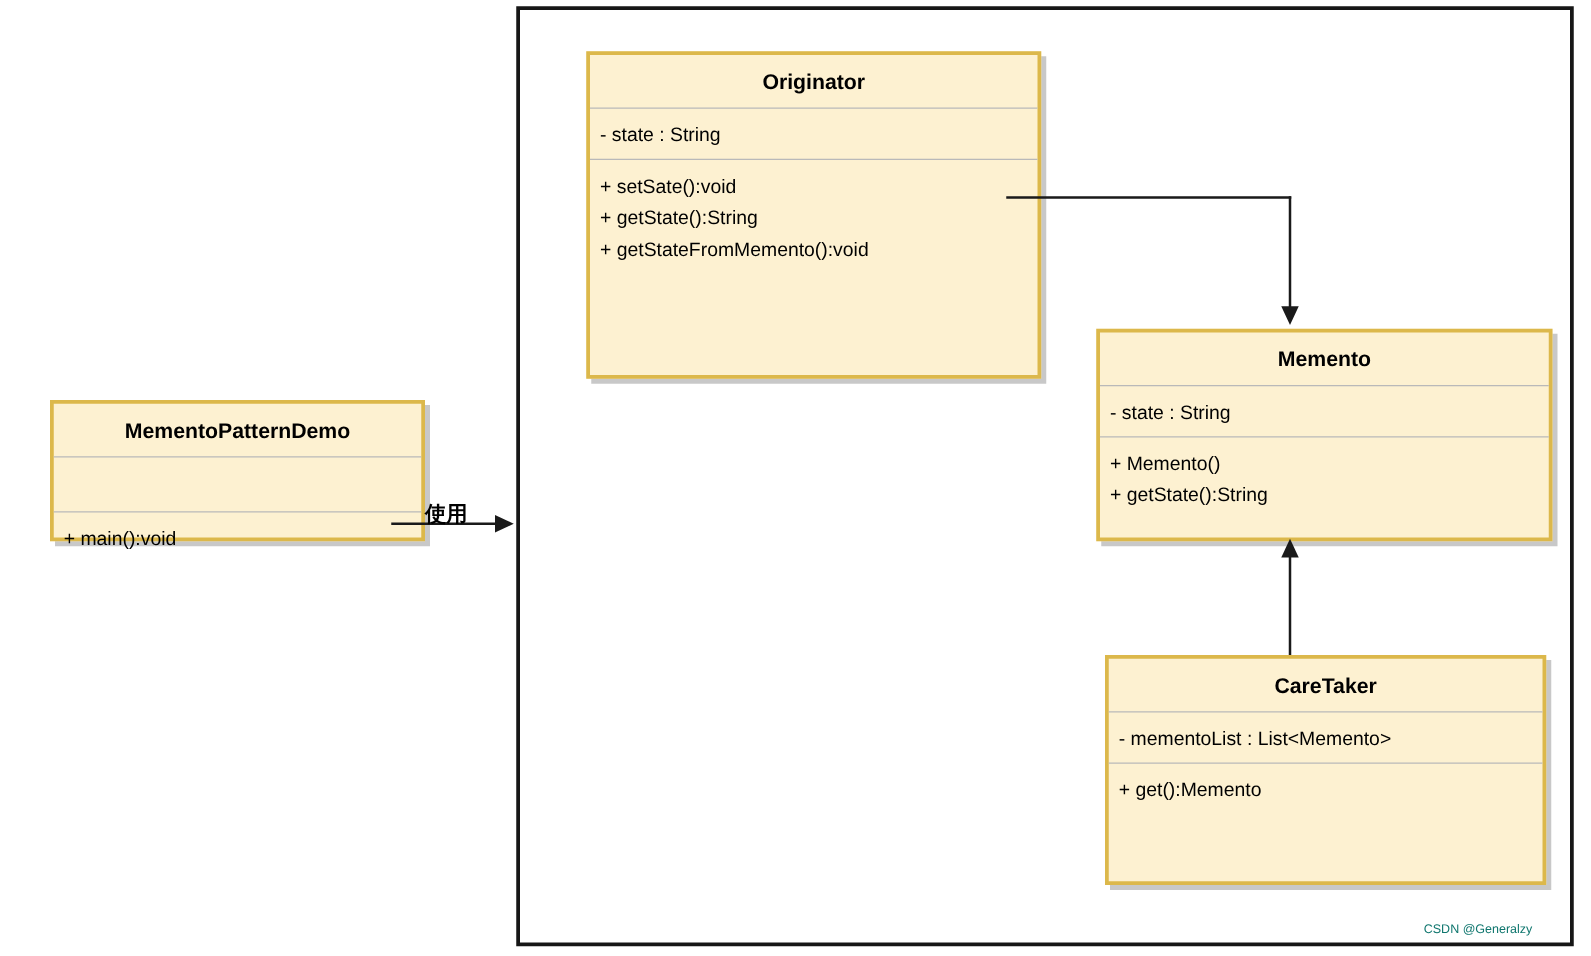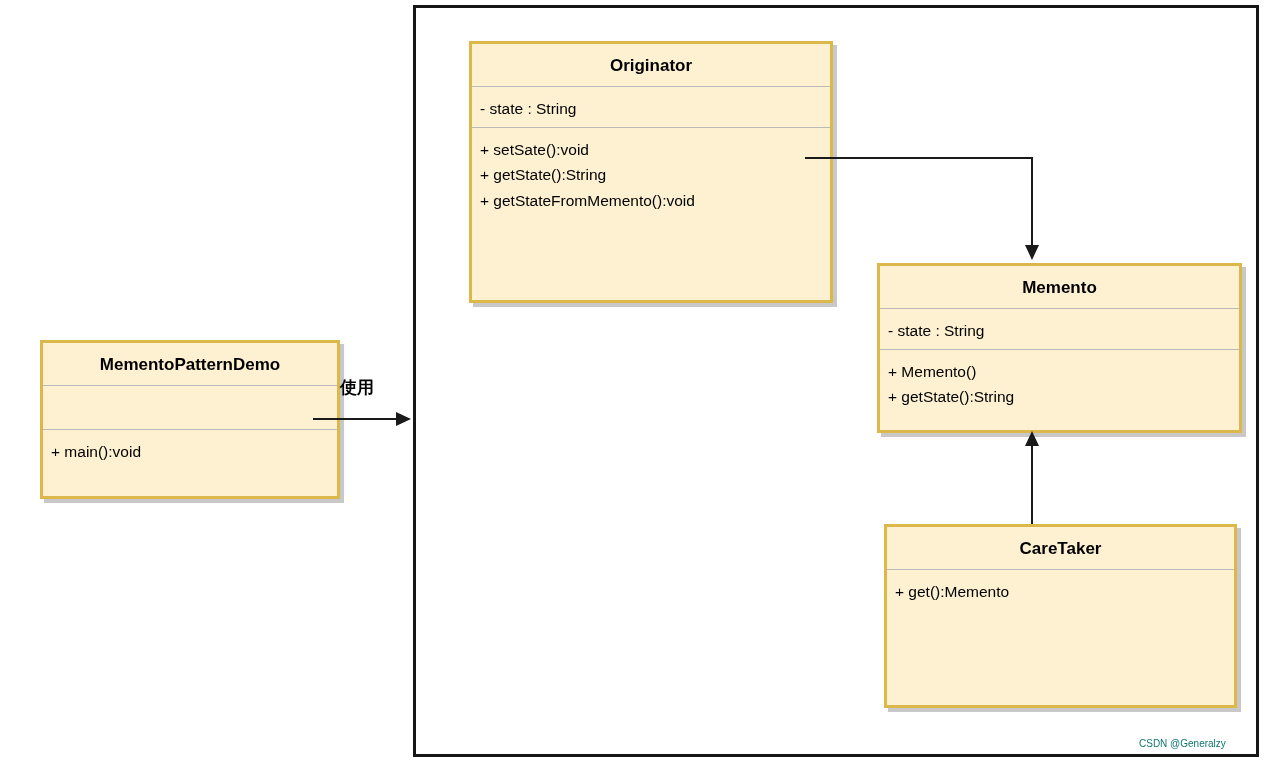--- a/index.html
+++ b/index.html
@@ -110,21 +110,21 @@
     font-family: "Liberation Sans", sans-serif;
   }
 </style>
 </head>
 <body>
 
 <div id="canvas">
 
   <div class="frame" style="left:413px; top:5px; width:846px; height:752px;"></div>
 
-  <div class="uml-class" style="left:12px; top:340px; width:300px; height:159px;">
+  <div class="uml-class" style="left:12px; top:320px; width:300px; height:113px;">
     <div class="uml-title">MementoPatternDemo</div>
     <div class="uml-compartment sep empty" style="height:44px;"></div>
     <div class="uml-compartment">
       <div class="member">+ main():void</div>
     </div>
   </div>
 
   <div class="uml-class" style="left:441px; top:41px; width:364px; height:262px;">
     <div class="uml-title">Originator</div>
     <div class="uml-compartment sep" style="height:41px;">
@@ -143,28 +143,31 @@
       <div class="member">- state : String</div>
     </div>
     <div class="uml-compartment">
       <div class="member">+ Memento()</div>
       <div class="member">+ getState():String</div>
     </div>
   </div>
 
   <div class="uml-class" style="left:856px; top:524px; width:353px; height:184px;">
     <div class="uml-title">CareTaker</div>
+    <div class="uml-compartment sep" style="height:41px;">
+      <div class="member">- mementoList : List&lt;Memento&gt;</div>
+    </div>
     <div class="uml-compartment">
       <div class="member">+ get():Memento</div>
     </div>
   </div>
 
   <div class="conn-line conn-h" style="left:313px; top:418px; width:84px;"></div>
   <div class="arrow-head arrow-right" style="left:396px; top:412px;"></div>
-  <div class="edge-label" style="left:340px; top:376px;">使用</div>
+  <div class="edge-label" style="left:340px; top:400px;">使用</div>
 
   <div class="conn-line conn-h" style="left:805px; top:157px; width:228px;"></div>
   <div class="conn-line conn-v" style="left:1031px; top:157px; height:90px;"></div>
   <div class="arrow-head arrow-down" style="left:1025px; top:245px;"></div>
 
   <div class="conn-line conn-v" style="left:1031px; top:444px; height:80px;"></div>
   <div class="arrow-head arrow-up" style="left:1025px; top:431px;"></div>
 
   <div class="watermark" style="left:1139px; top:738px;">CSDN @Generalzy</div>
 

